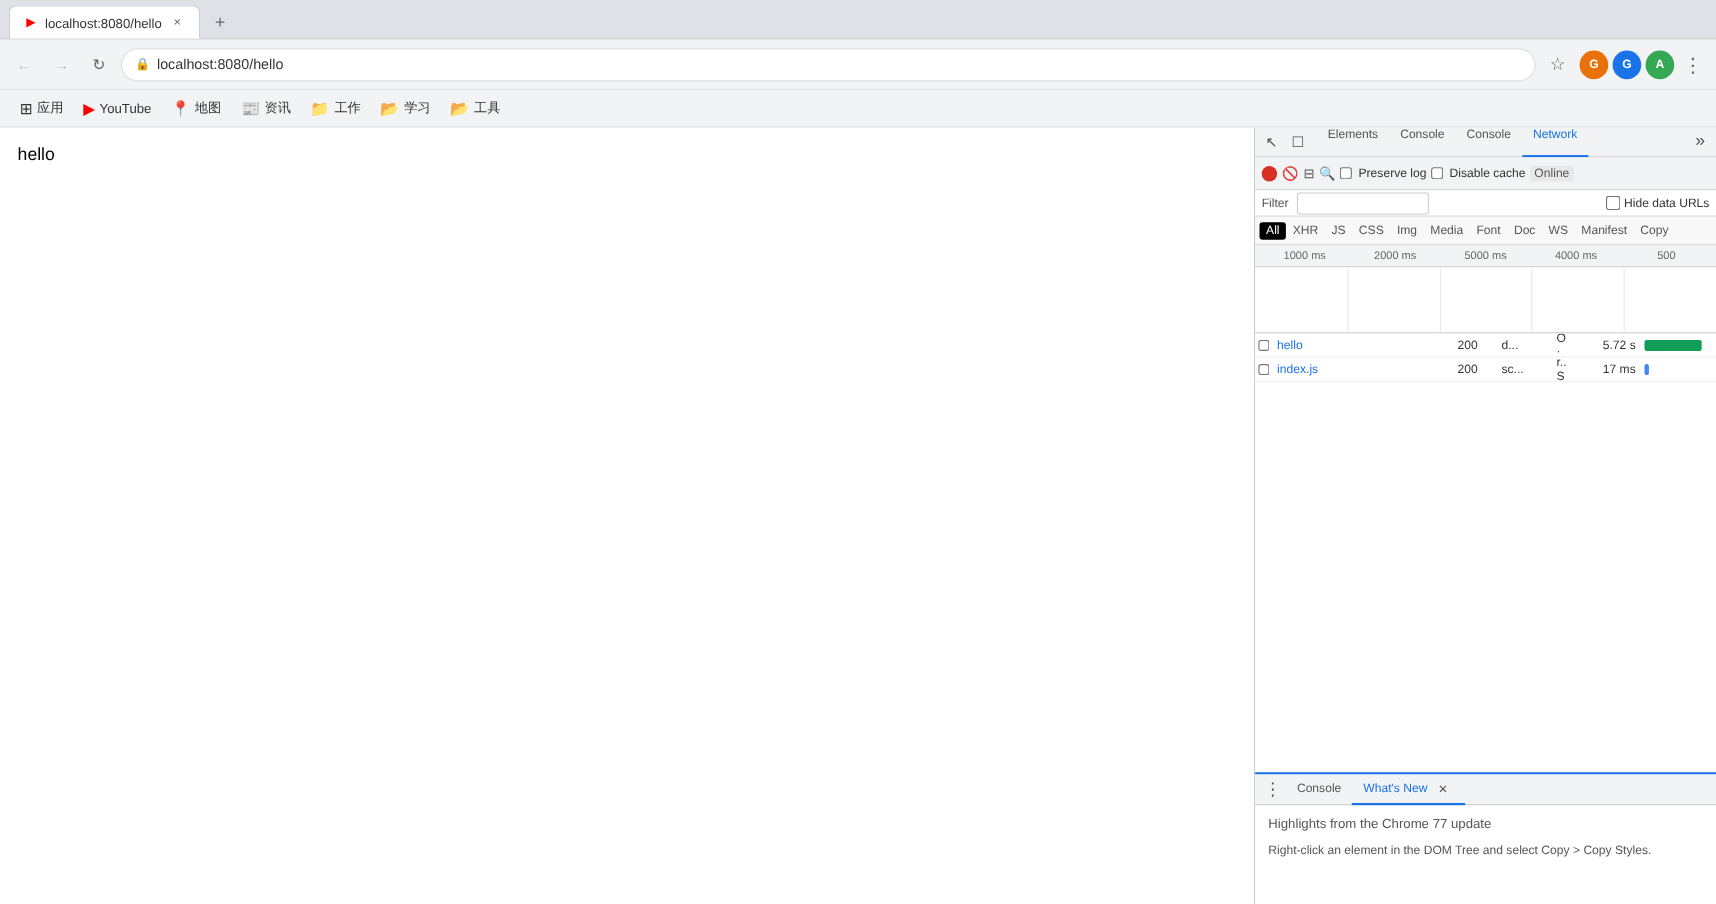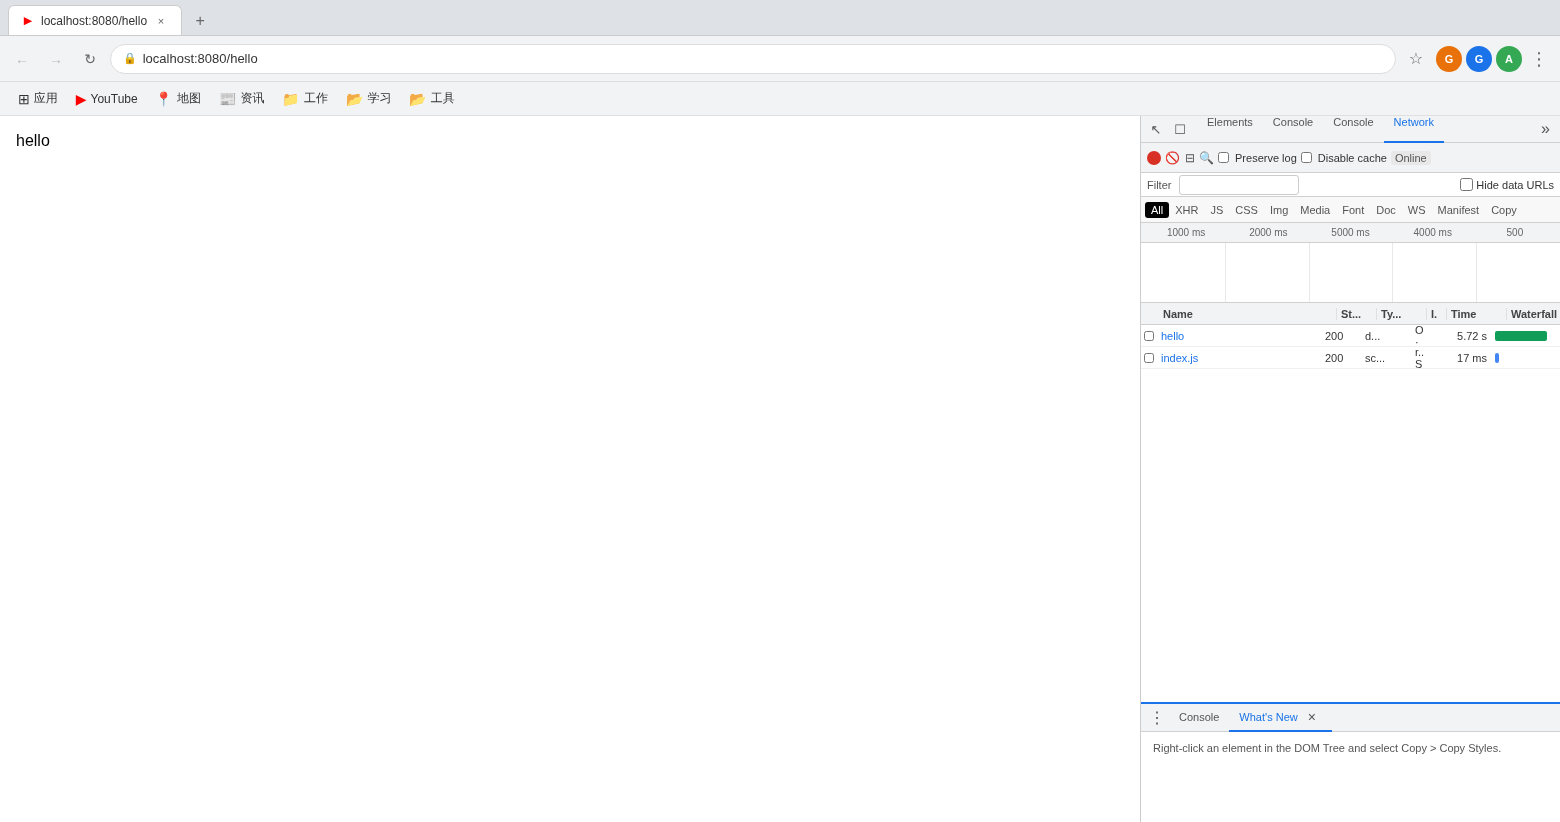--- a/index.html
+++ b/index.html
@@ -263,29 +263,20 @@
       </div>
 
       <div class="waterfall-chart">
         <div class="wf-grid-line" style="left:20%"></div>
         <div class="wf-grid-line" style="left:40%"></div>
         <div class="wf-grid-line" style="left:60%"></div>
         <div class="wf-grid-line" style="left:80%"></div>
       </div>
 
       <div class="network-table">
-        <div class="table-header">
-          <div style="width:16px;flex-shrink:0"></div>
-          <div class="col-name">Name</div>
-          <div class="col-status">St...</div>
-          <div class="col-type">Ty...</div>
-          <div class="col-initiator">I.</div>
-          <div class="col-time">Time</div>
-          <div class="col-waterfall">Waterfall</div>
-        </div>
 
         <div class="table-row">
           <div class="cell-checkbox">
             <input type="checkbox" style="width: 10px; height: 10px;">
           </div>
           <div class="cell-name">hello</div>
           <div class="cell-status">200</div>
           <div class="cell-type">d...</div>
           <div class="cell-initiator">
             <span>O</span>
@@ -321,19 +312,20 @@
           <span class="three-dots">⋮</span>
           <div class="drawer-tab">
             <span>Console</span>
           </div>
           <div class="drawer-tab active">
             <span>What's New</span>
             <span class="drawer-close">×</span>
           </div>
         </div>
         <div class="drawer-content">
+          <p style="font-size:12px;color:#555;margin-bottom:6px;">Highlights from the Chrome 77 update</p>
           <p>Right-click an element in the DOM Tree and select Copy &gt; Copy Styles.</p>
         </div>
       </div>
 
     </div>
   </div>
 </div>
 
 </body></html>

